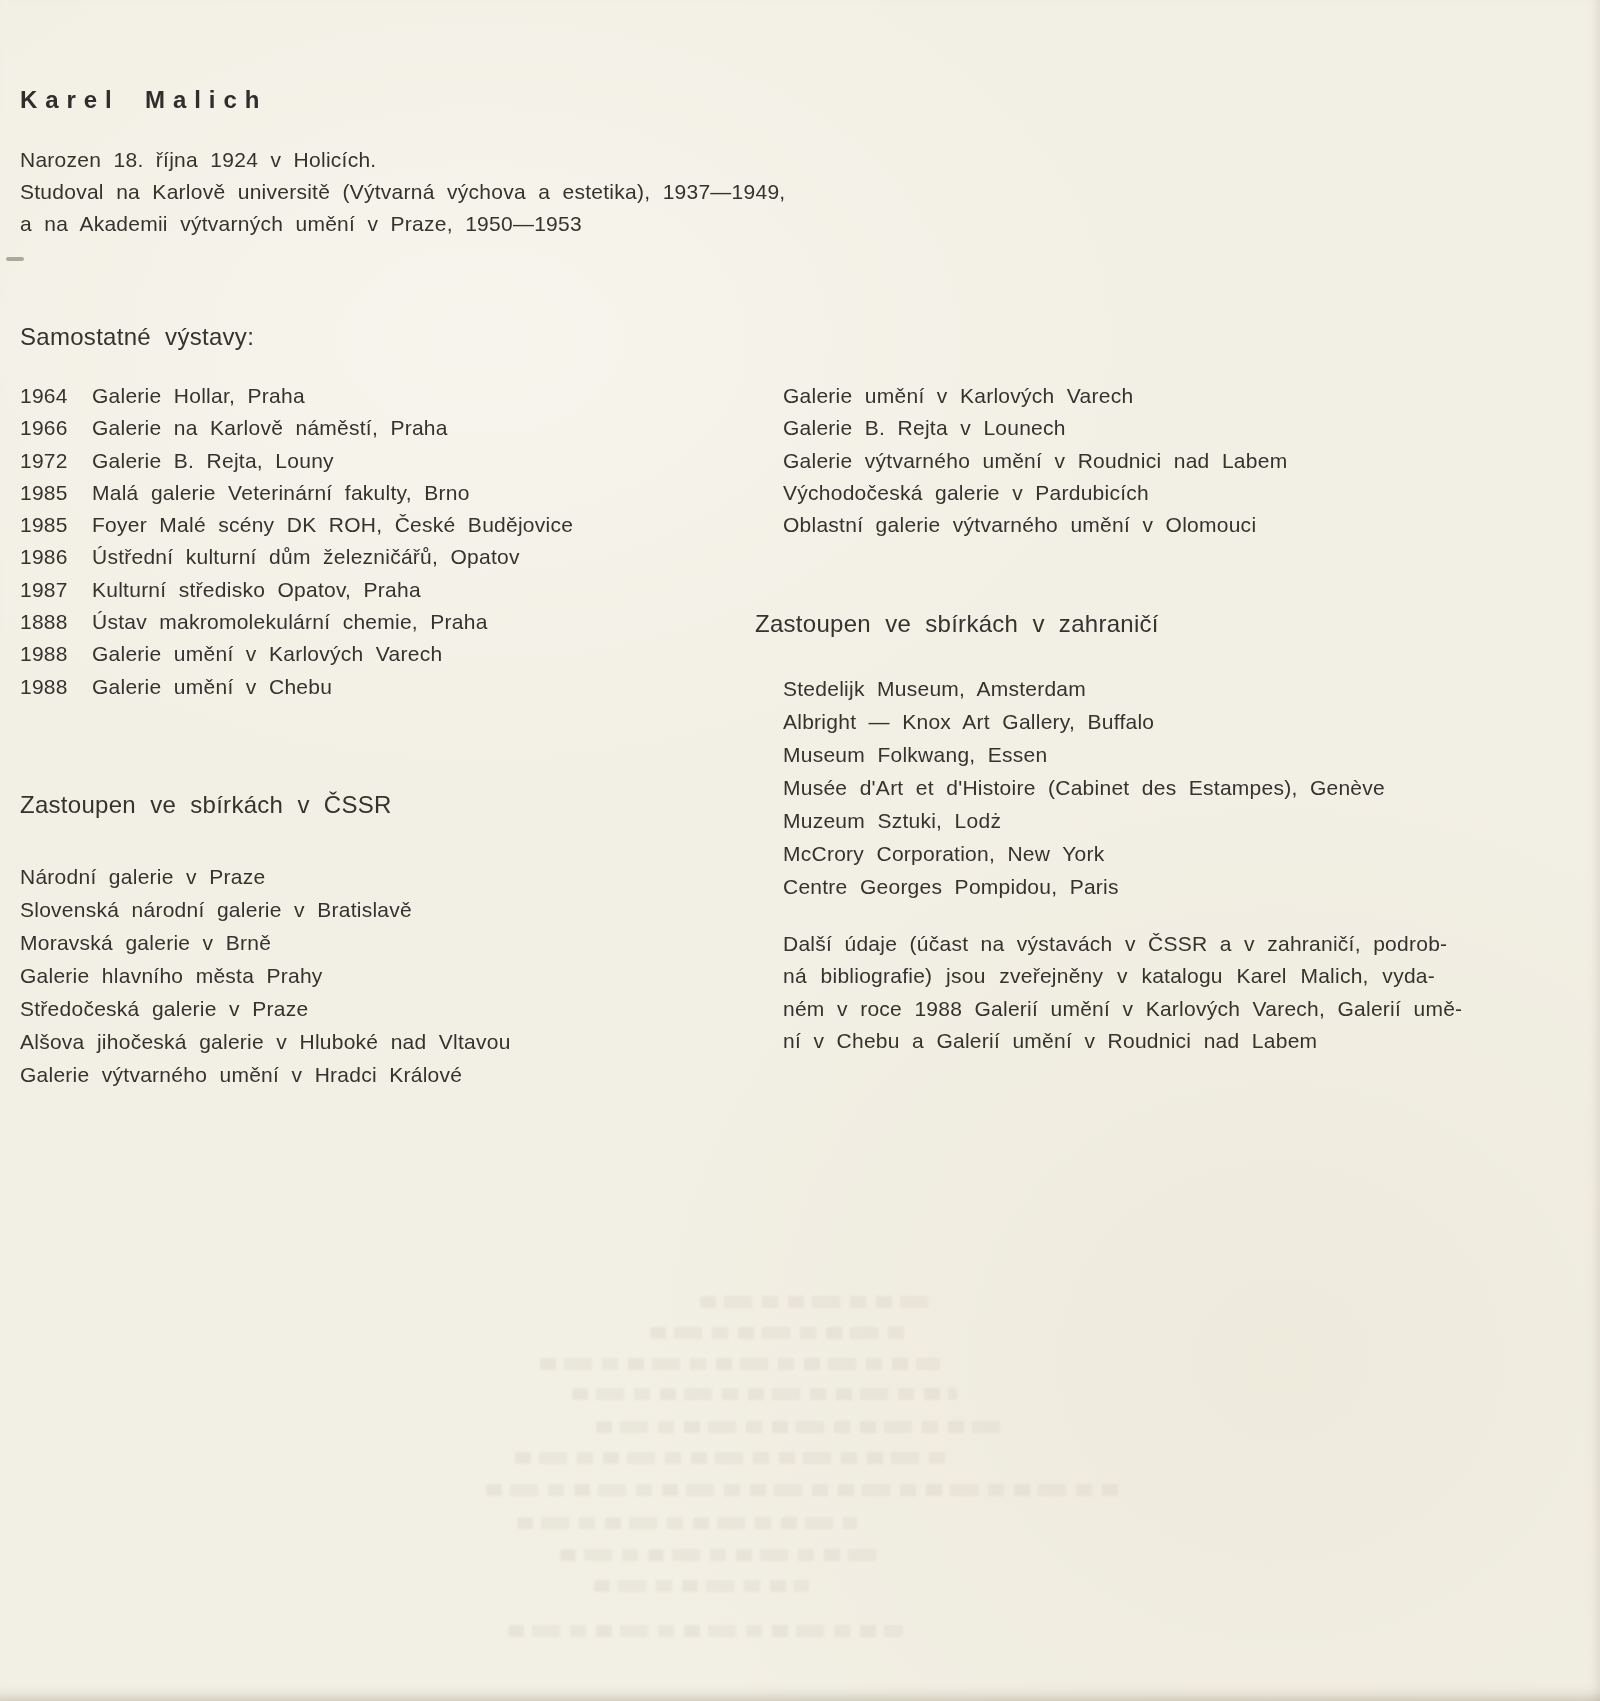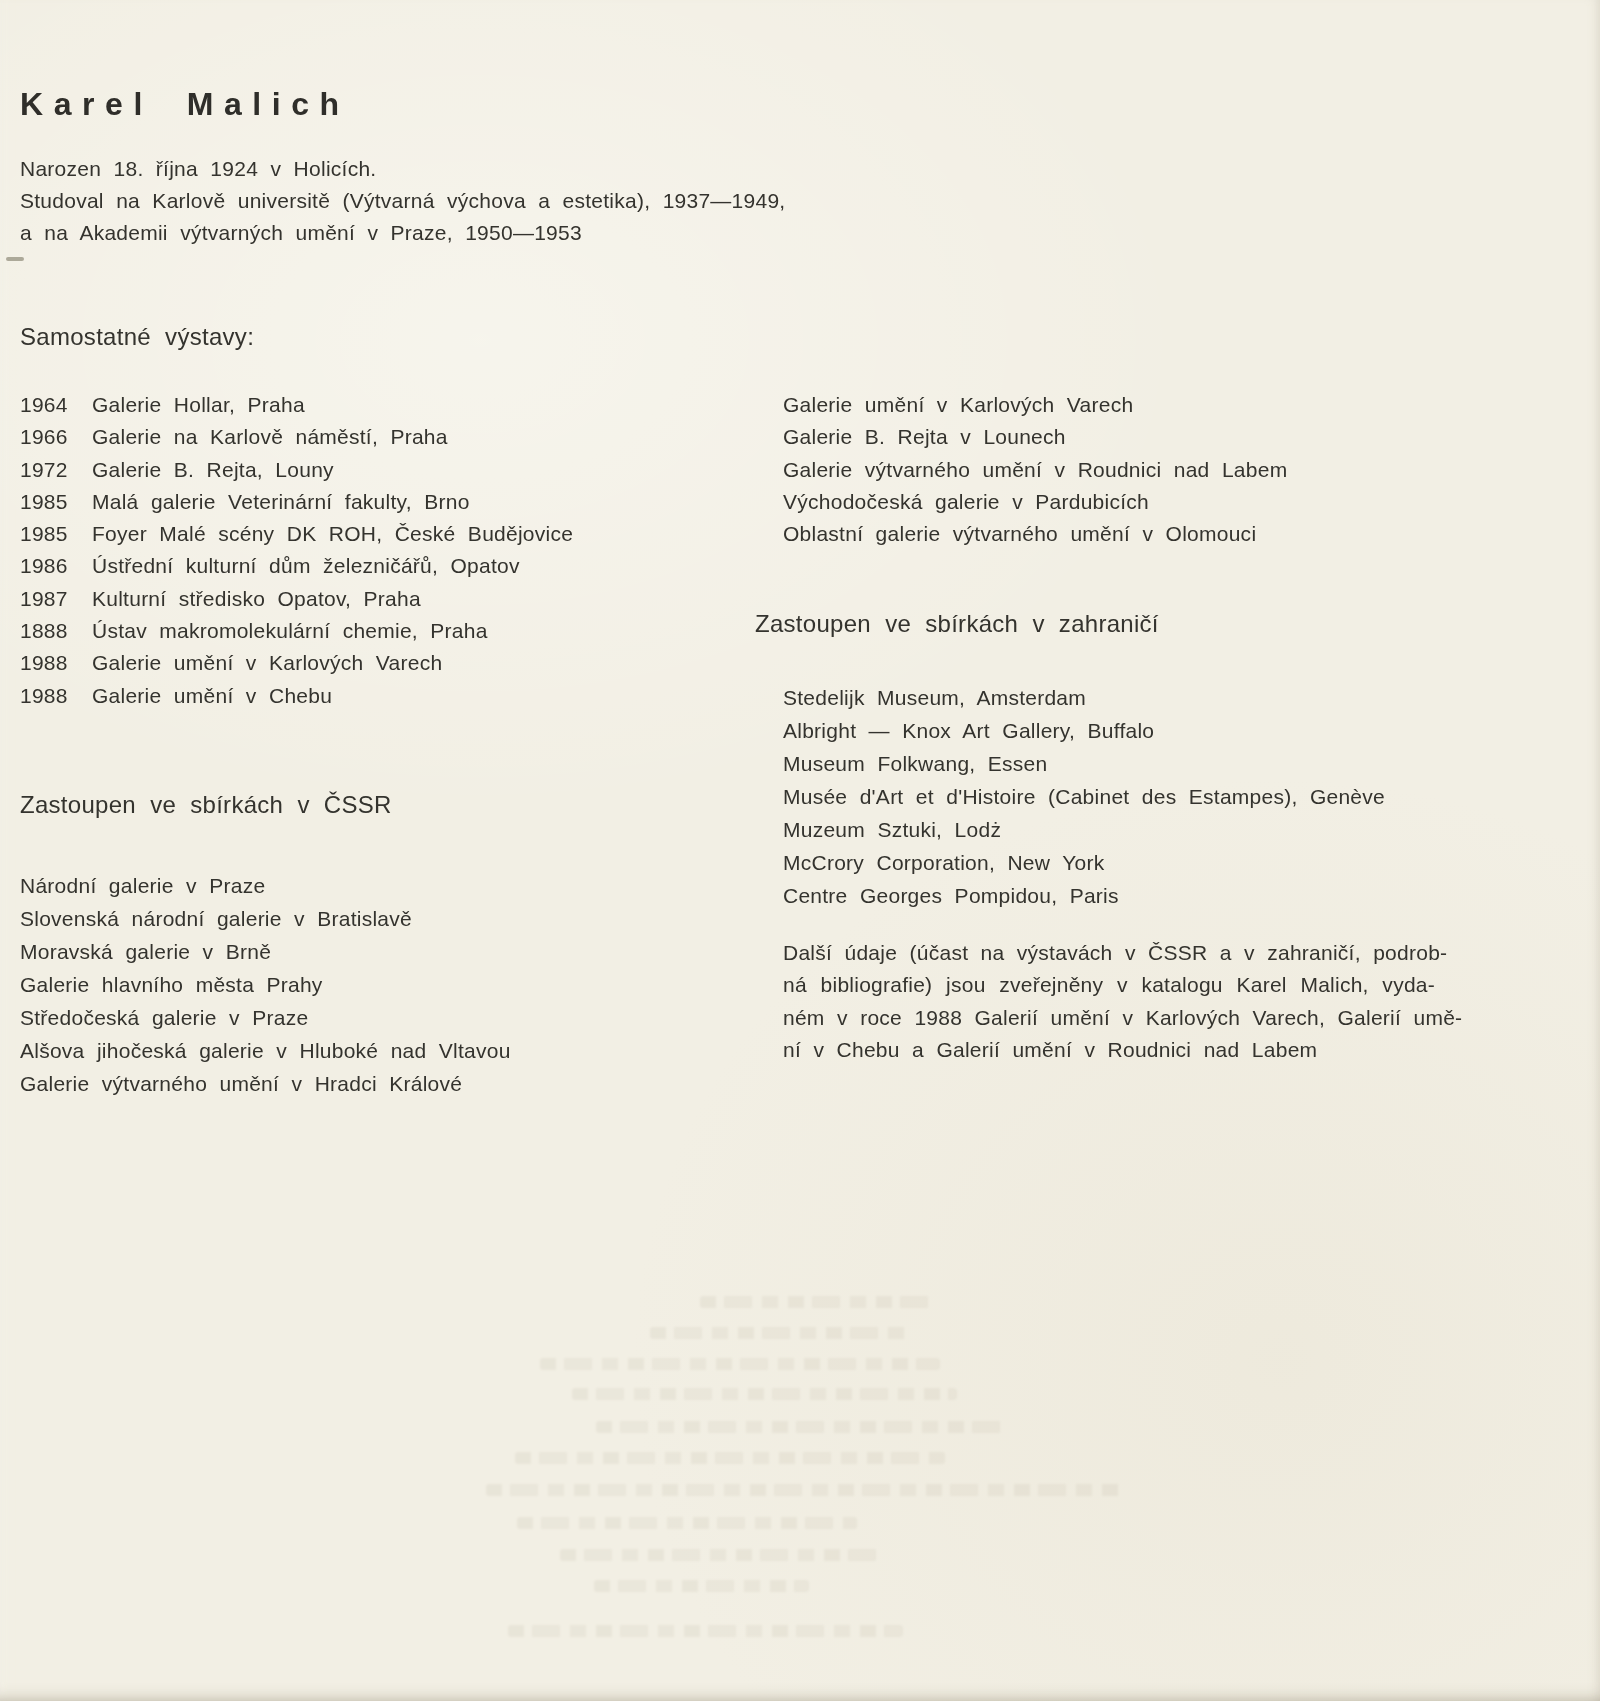--- a/index.html
+++ b/index.html
@@ -18,25 +18,25 @@
     color:#34332e;
     overflow:hidden;
     box-shadow:
       inset 0 -12px 16px -12px rgba(110,100,75,.45),
       inset -10px 0 14px -10px rgba(110,100,75,.18),
       inset 10px 0 14px -10px rgba(255,255,250,.5);
   }
   .abs{position:absolute;}
   .artist-name{
     left:20px;top:86px;
-    font-size:32px;font-weight:700;
+    font-size:24px;font-weight:700;
     letter-spacing:.33em;word-spacing:.45em;
     color:#2f2e2a;
   }
-  .txt{font-size:21px;word-spacing:.30em;letter-spacing:.012em;margin-top:9px;}
+  .txt{font-size:21px;word-spacing:.30em;letter-spacing:.012em;}
   .bio{left:20px;top:144px;line-height:32px;}
   .section-heading{font-size:24px;word-spacing:.30em;letter-spacing:.012em;}
   .h-solo{left:20px;top:323px;}
   .h-cssr{left:20px;top:791px;}
   .h-abroad{left:755px;top:610px;}
   .ex-list{left:20px;top:380px;}
   .ex-row{line-height:32.3px;white-space:nowrap;}
   .ex-year{display:inline-block;width:72px;}
   .list{white-space:nowrap;}
   .list .line{line-height:33px;}

